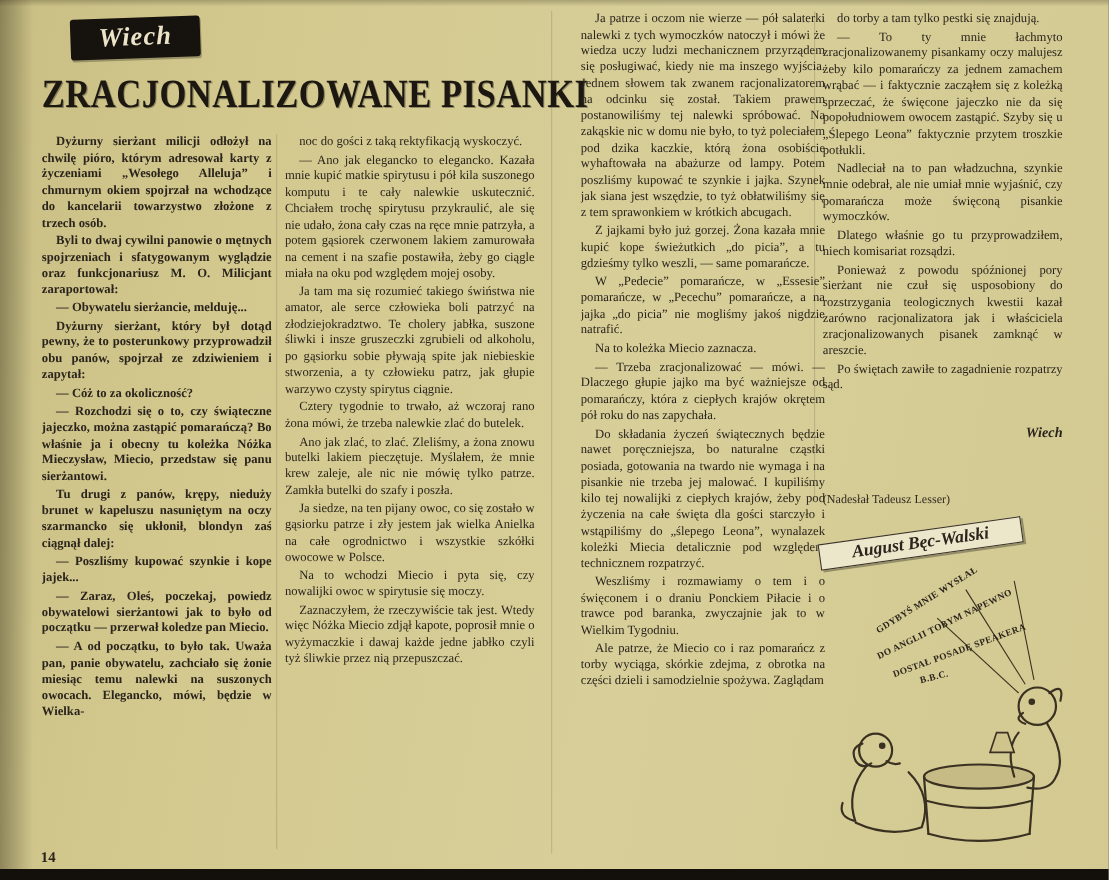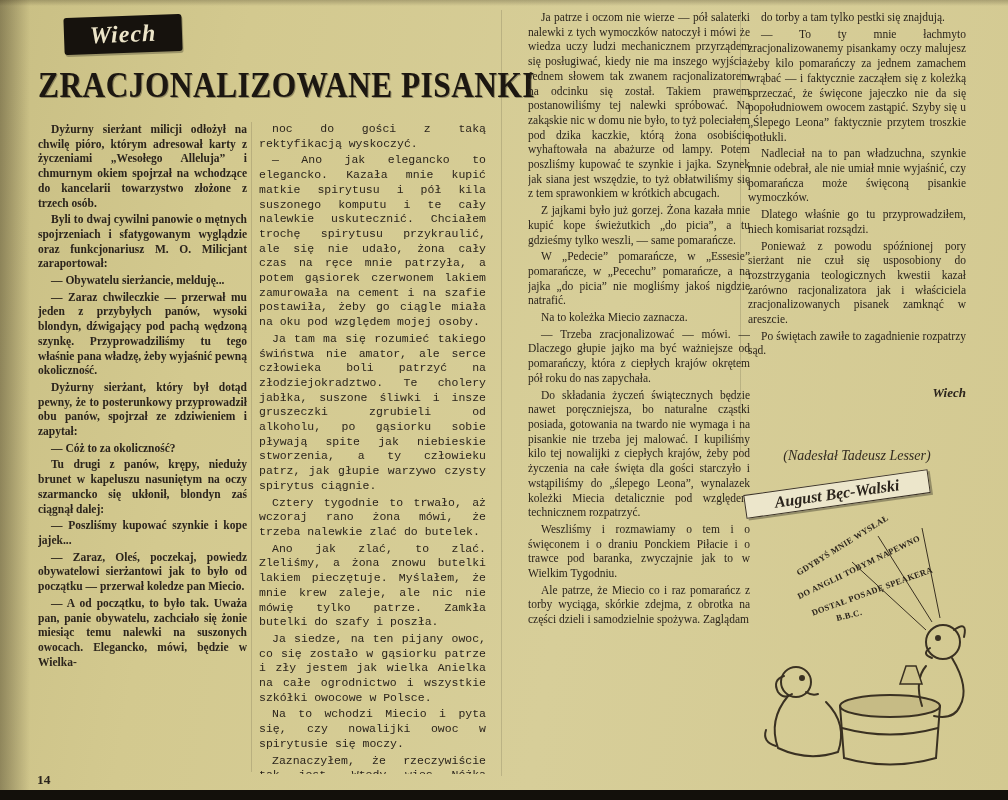--- a/index.html
+++ b/index.html
@@ -20,32 +20,32 @@
   .logo-text{color:#ece4c8;font-style:italic;font-weight:bold;font-size:24px;letter-spacing:1px;}
 
   .title{position:absolute;left:38px;top:64px;width:460px;white-space:nowrap;
     font-weight:bold;font-size:32px;color:#1c1711;letter-spacing:0.5px;
     transform:scale(0.98,1.14);transform-origin:left top;
     text-shadow:1px 1px 0 rgba(28,23,17,0.35);}
 
   .col{position:absolute;text-align:justify;font-size:11.5px;line-height:14.7px;overflow:hidden;}
   .col p{margin:0 0 2px 0;text-indent:13px;}
   #col1{left:38px;top:122px;width:209px;height:652px;font-weight:bold;}
-  #col2{left:259px;top:122px;width:227px;height:652px;font-family:Liberation Mono, monospace;}
+  #col2{left:259px;top:122px;width:227px;height:652px;}
   #col3{left:528px;top:10px;width:222px;height:766px;}
   #col4{left:748px;top:10px;width:218px;height:444px;}
 
   .colrule{position:absolute;width:1px;background:rgba(43,36,28,0.16);}
   #rule1{left:251px;top:122px;height:650px;}
   #rule2{left:501px;top:10px;height:766px;}
   #rule3{left:740px;top:10px;height:445px;}
 
   .signature{text-align:right;font-weight:bold;font-style:italic;font-size:13px;padding-right:6px;margin-top:3px;}
-  .credit{position:absolute;left:748px;top:448px;width:218px;text-align:center;
-    font-style:italic;font-size:14px;color:#332b20;}
+  .credit{position:absolute;left:748px;top:448px;width:218px;text-align:left;
+    font-size:11px;color:#332b20;}
 
   .cartoon{position:absolute;left:740px;top:470px;width:252px;height:318px;}
   .cartoon svg{position:absolute;left:0;top:0;width:100%;height:100%;}
   .ribbon{position:absolute;left:4px;top:12px;width:172px;padding:2px 6px;background:#ece6cb;
     border:1px solid #3b3226;transform:rotate(-8deg);font-weight:bold;font-style:italic;
     font-size:16px;text-align:center;box-shadow:2px 2px 0 rgba(0,0,0,0.3);}
   .bline{position:absolute;font-weight:bold;font-size:8.5px;letter-spacing:0.4px;white-space:nowrap;color:#2b241c;}
   #bl0{top:70px;right:96px;transform:rotate(-32deg);}
   #bl1{top:92px;right:66px;transform:rotate(-26deg);}
   #bl2{top:116px;right:56px;transform:rotate(-20deg);}
@@ -68,23 +68,23 @@
   <div class="title">ZRACJONALIZOWANE PISANKI</div>
 
   <div class="colrule" id="rule1"></div>
   <div class="colrule" id="rule2"></div>
   <div class="colrule" id="rule3"></div>
 
   <div class="col" id="col1">
       <p>Dyżurny sierżant milicji odłożył na chwilę pióro, którym adresował karty z życzeniami „Wesołego Alleluja” i chmurnym okiem spojrzał na wchodzące do kancelarii towarzystwo złożone z trzech osób.</p>
       <p>Byli to dwaj cywilni panowie o mętnych spojrzeniach i sfatygowanym wyglądzie oraz funkcjonariusz M. O. Milicjant zaraportował:</p>
       <p>— Obywatelu sierżancie, melduję...</p>
-      <p>— Zaraz chwileczkie — przerwał mu jeden z przybyłych panów, wysoki blondyn, dźwigający pod pachą wędzoną szynkę. Przyprowadziliśmy tu tego właśnie pana władzę, żeby wyjaśnić pewną okoliczność.</p>
       <p>Dyżurny sierżant, który był dotąd pewny, że to posterunkowy przyprowadził obu panów, spojrzał ze zdziwieniem i zapytał:</p>
       <p>— Cóż to za okoliczność?</p>
+      <p>— Rozchodzi się o to, czy świąteczne jajeczko, można zastąpić pomarańczą? Bo właśnie ja i obecny tu koleżka Nóżka Mieczysław, Miecio, przedstaw się panu sierżantowi.</p>
       <p>Tu drugi z panów, krępy, nieduży brunet w kapeluszu nasuniętym na oczy szarmancko się ukłonił, blondyn zaś ciągnął dalej:</p>
       <p>— Poszliśmy kupować szynkie i kope jajek...</p>
       <p>— Zaraz, Oleś, poczekaj, powiedz obywatelowi sierżantowi jak to było od początku — przerwał koledze pan Miecio.</p>
       <p>— A od początku, to było tak. Uważa pan, panie obywatelu, zachciało się żonie miesiąc temu nalewki na suszonych owocach. Elegancko, mówi, będzie w Wielka-</p>
     </div>
   <div class="col" id="col2">
       <p>noc do gości z taką rektyfikacją wyskoczyć.</p>
       <p>— Ano jak elegancko to elegancko. Kazała mnie kupić matkie spirytusu i pół kila suszonego komputu i te cały nalewkie uskutecznić. Chciałem trochę spirytusu przykraulić, ale się nie udało, żona cały czas na ręce mnie patrzyła, a potem gąsiorek czerwonem lakiem zamurowała na cement i na szafie postawiła, żeby go ciągle miała na oku pod względem mojej osoby.</p>
       <p>Ja tam ma się rozumieć takiego świństwa nie amator, ale serce człowieka boli patrzyć na złodziejokradztwo. Te cholery jabłka, suszone śliwki i insze gruszeczki zgrubieli od alkoholu, po gąsiorku sobie pływają spite jak niebieskie stworzenia, a ty człowieku patrz, jak głupie warzywo czysty spirytus ciągnie.</p>
       <p>Cztery tygodnie to trwało, aż wczoraj rano żona mówi, że trzeba nalewkie zlać do butelek.</p>

